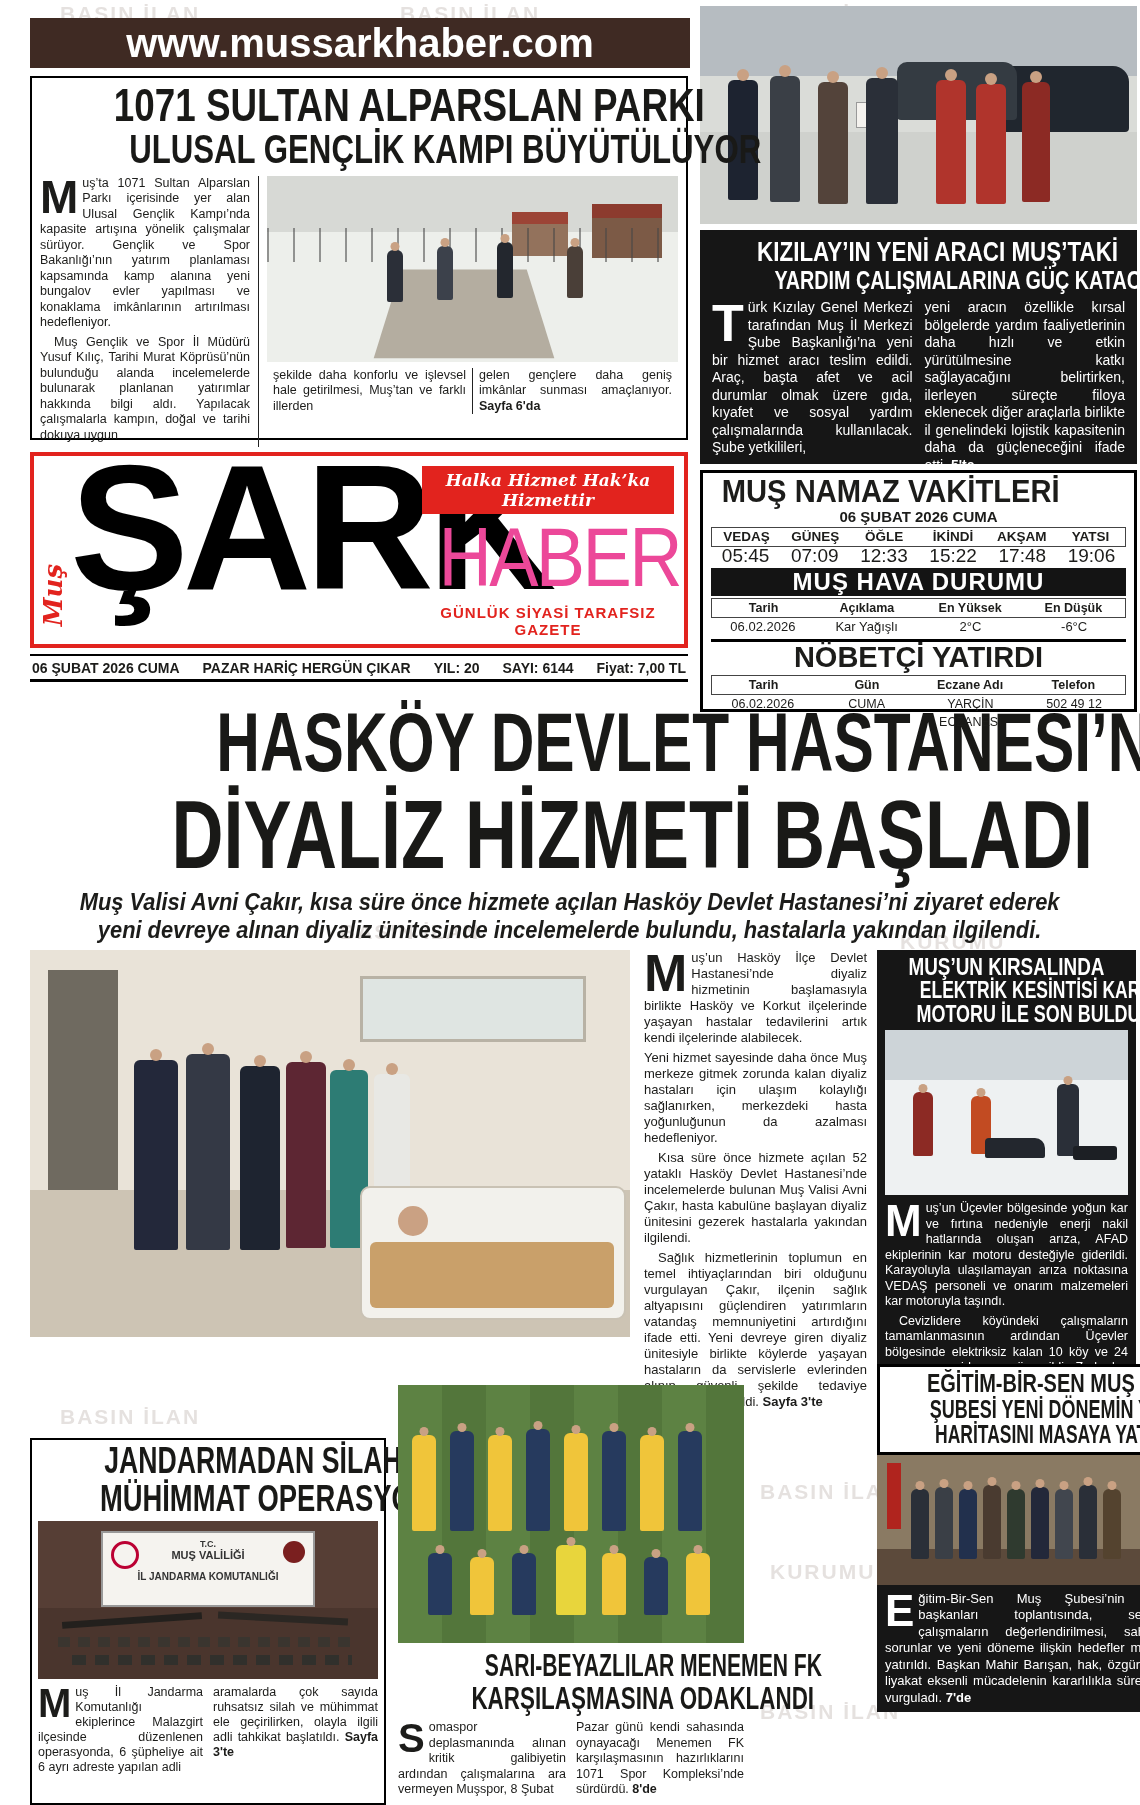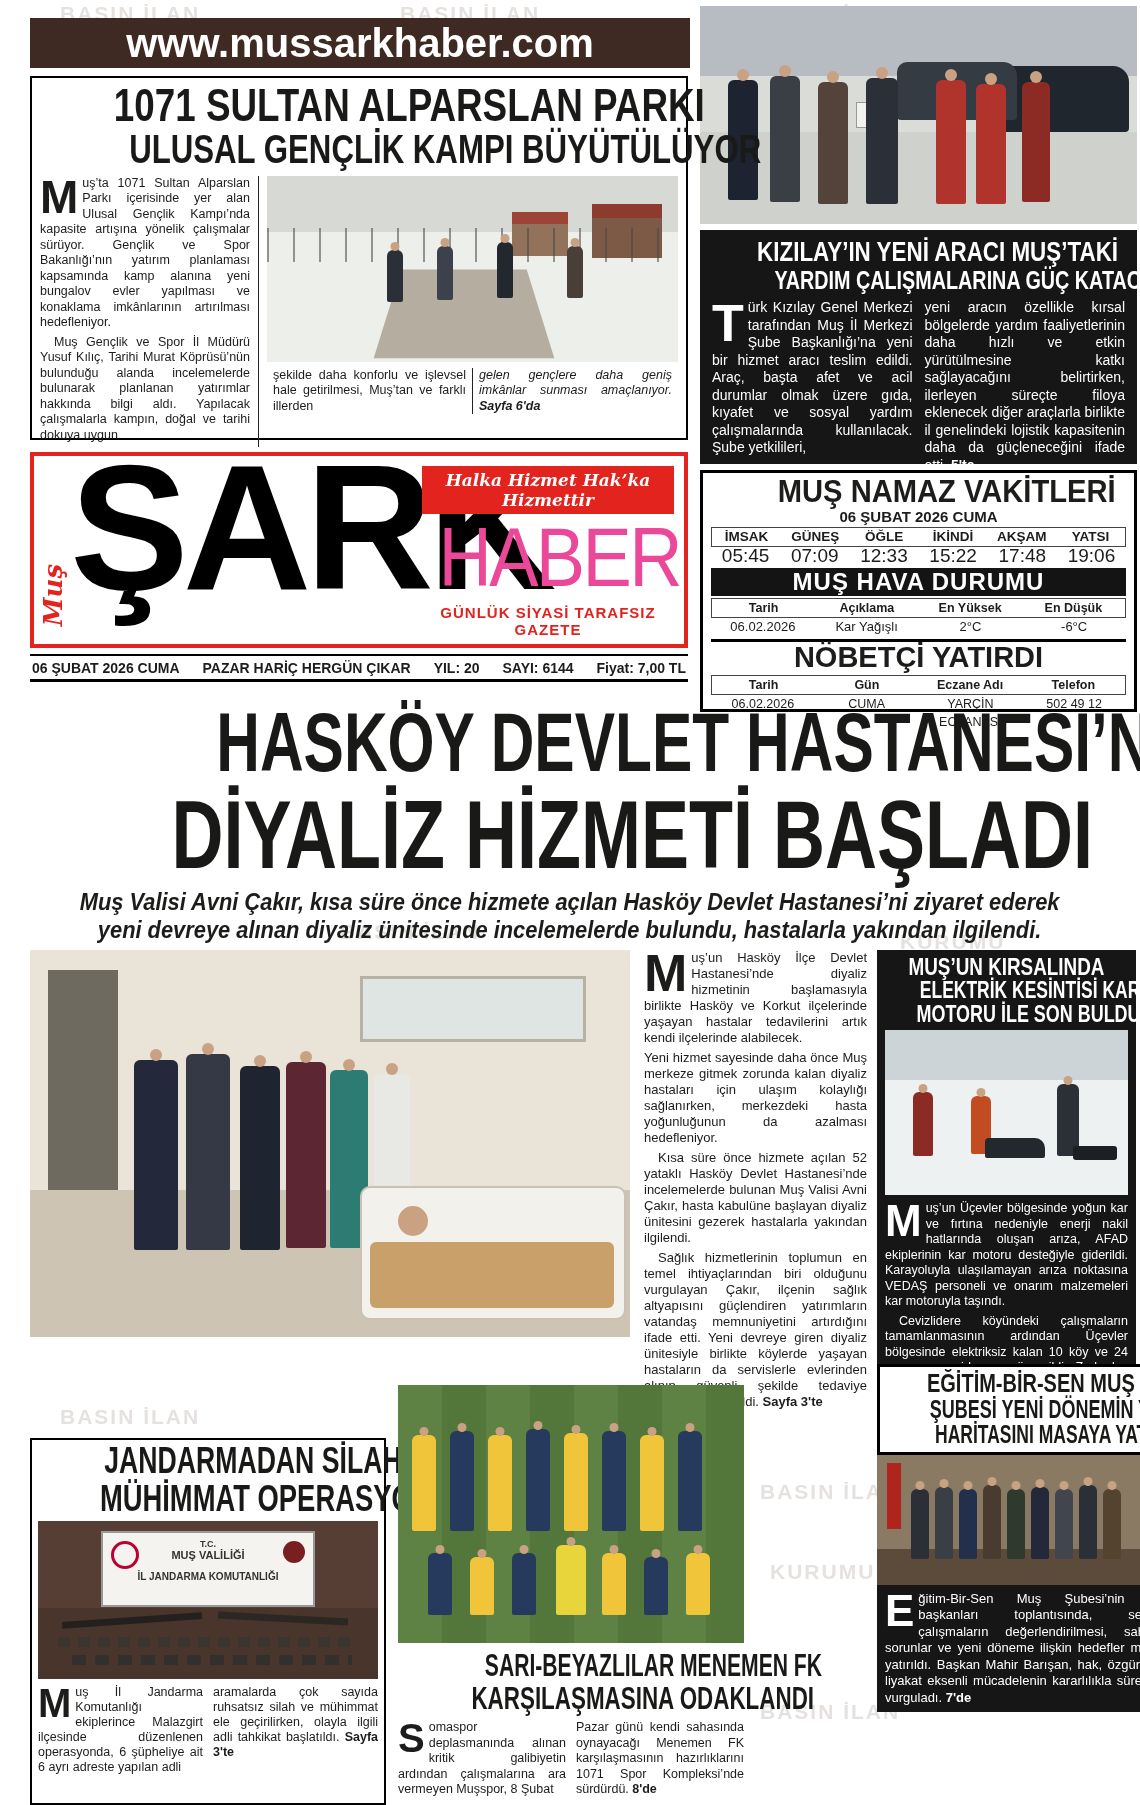--- a/index.html
+++ b/index.html
@@ -25,21 +25,21 @@
   .fig.s::before{width:9px;height:9px;top:-8px;}
   
   .boxed{border:2px solid #000;}
   .article-camp{position:absolute;left:30px;top:76px;width:658px;height:364px;background:#fff;
                 box-sizing:border-box;padding:4px 8px;z-index:2;}
   .camp-body{display:flex;margin-top:6px;}
   .camp-col1{width:210px;padding-right:8px;border-right:1px solid #222;font-size:12.5px;line-height:15.5px;text-align:justify;}
   .camp-colr{flex:1;padding-left:8px;}
   .caps{display:flex;margin-top:6px;font-size:12.5px;line-height:15.5px;}
   .caps p{flex:1;padding:0 6px;text-align:justify;}
-  .caps p + p{border-left:1px solid #222;font-style:italic;}
+  .caps p + p{border-left:1px solid #222;}
   
   .kizilay-box{position:absolute;left:700px;top:230px;width:437px;height:234px;background:#161616;
                color:#fff;box-sizing:border-box;padding:8px 12px;z-index:2;}
   .kizilay-cols{display:flex;gap:12px;margin-top:6px;font-size:14px;line-height:17.5px;text-align:justify;}
   .kizilay-cols div{flex:1;}
   .kizilay-box .dc{font-size:52px;line-height:44px;color:#fff;}
   
   .masthead{position:absolute;left:30px;top:452px;width:658px;height:196px;border:4px solid #e2231e;
             box-sizing:border-box;background:#fff;z-index:2;}
   .mus-script{position:absolute;left:-12px;bottom:34px;transform:rotate(-90deg);color:#e2231e;
@@ -51,21 +51,21 @@
           font-weight:bold;font-size:17px;padding:4px 2px;}
   .haber{color:#ec4899;font-weight:normal;font-size:84px;line-height:86px;letter-spacing:-3px;}
   .gazete{color:#e2231e;font-weight:bold;font-size:15px;letter-spacing:1px;margin-top:4px;}
   
   .dateline{position:absolute;left:30px;top:654px;width:658px;height:28px;border-top:2px solid #000;
             border-bottom:3px solid #000;display:flex;align-items:center;justify-content:space-between;
             font-weight:bold;font-size:14px;z-index:2;box-sizing:border-box;padding:0 2px;}
   
   .infobox{position:absolute;left:700px;top:470px;width:437px;height:242px;border:3px solid #000;
            box-sizing:border-box;background:#fff;padding:2px 8px;z-index:2;}
-  .info-title{text-align:right;font-weight:bold;font-size:31px;line-height:33px;}
+  .info-title{text-align:left;font-weight:bold;font-size:31px;line-height:33px;}
   .info-sub{text-align:center;font-weight:bold;font-size:15px;line-height:17px;}
   .trow{display:flex;font-size:13.5px;line-height:18px;text-align:center;}
   .trow.head{border:1px solid #444;font-weight:bold;margin-top:2px;}
   .trow span{flex:1;}
   .blackbar{background:#141414;color:#fff;text-align:center;font-weight:bold;font-size:24px;
             line-height:28px;margin-top:3px;letter-spacing:1px;}
   .w26{flex:0 0 26%;} .w30{flex:0 0 30%;} .w24{flex:0 0 24%;} .w20{flex:0 0 20%;}
   .e26{flex:0 0 26%;} .e16{flex:0 0 16%;} .e36{flex:0 0 36%;} .e22{flex:0 0 22%;}
   .ecz-title{text-align:center;font-weight:bold;font-size:29px;line-height:31px;border-top:3px solid #000;margin-top:3px;}
   
@@ -199,21 +199,21 @@
     <span>SAYI: 6144</span>
     <span>Fiyat: 7,00 TL</span>
   </div>
 
   <div class="infobox">
     <div class="info-title">
       <span class="cx" style="--sx:.94;font-size:31px">MUŞ NAMAZ VAKİTLERİ</span>
     </div>
     <div class="info-sub">06 ŞUBAT 2026 CUMA</div>
     <div class="trow head">
-      <span>İMSAK</span>
+      <span>VEDAŞ</span>
         <span>GÜNEŞ</span>
       <span>ÖĞLE</span>
         <span>İKİNDİ</span>
       <span>AKŞAM</span>
         <span>YATSI</span>
     </div>
     <div class="trow" style="font-size:19px">
       <span>05:45</span>
         <span>07:09</span>
       <span>12:33</span>

